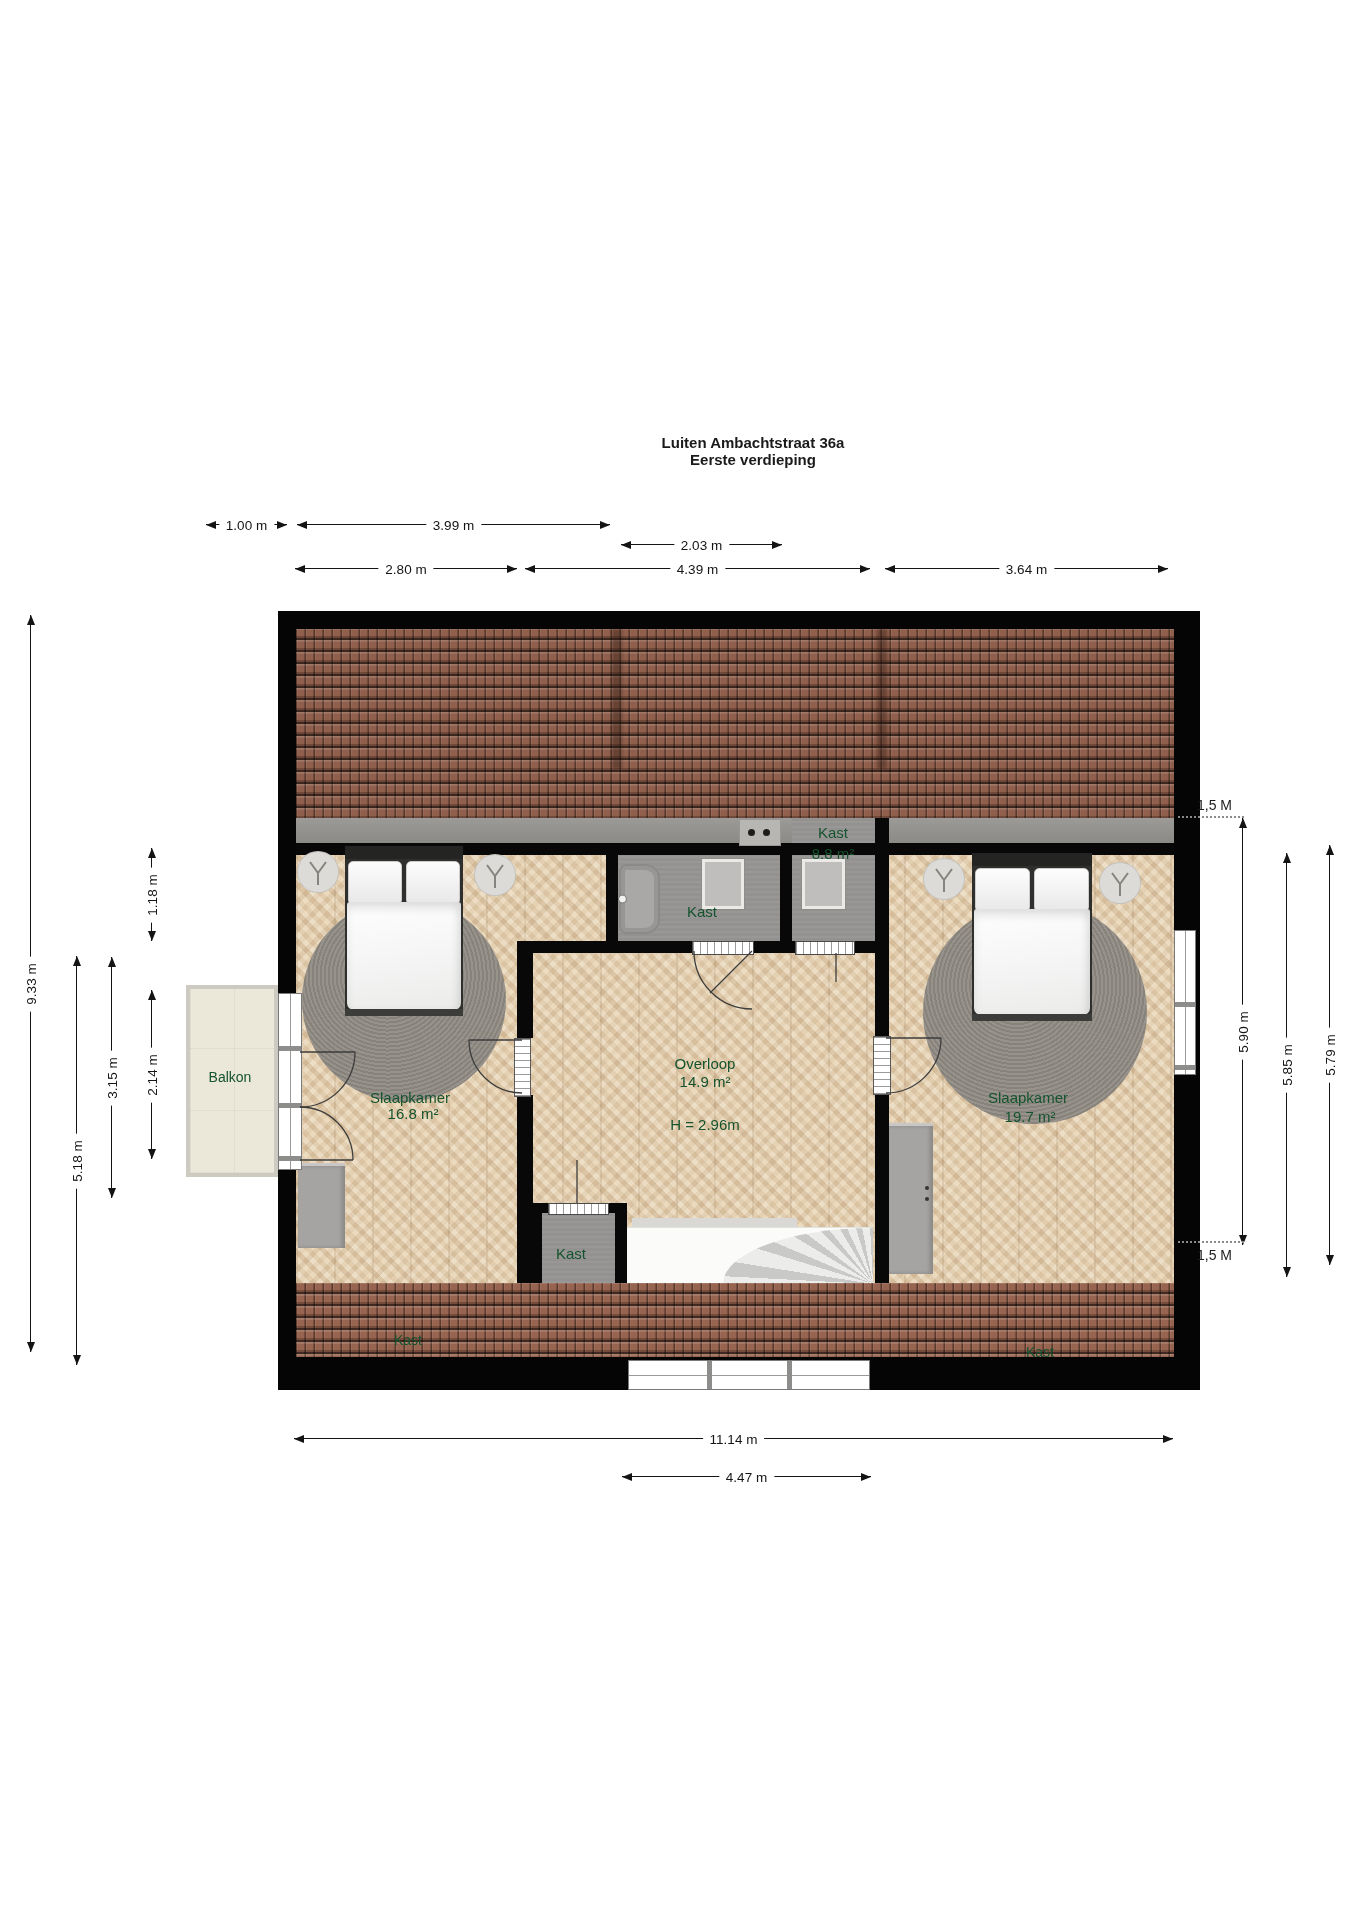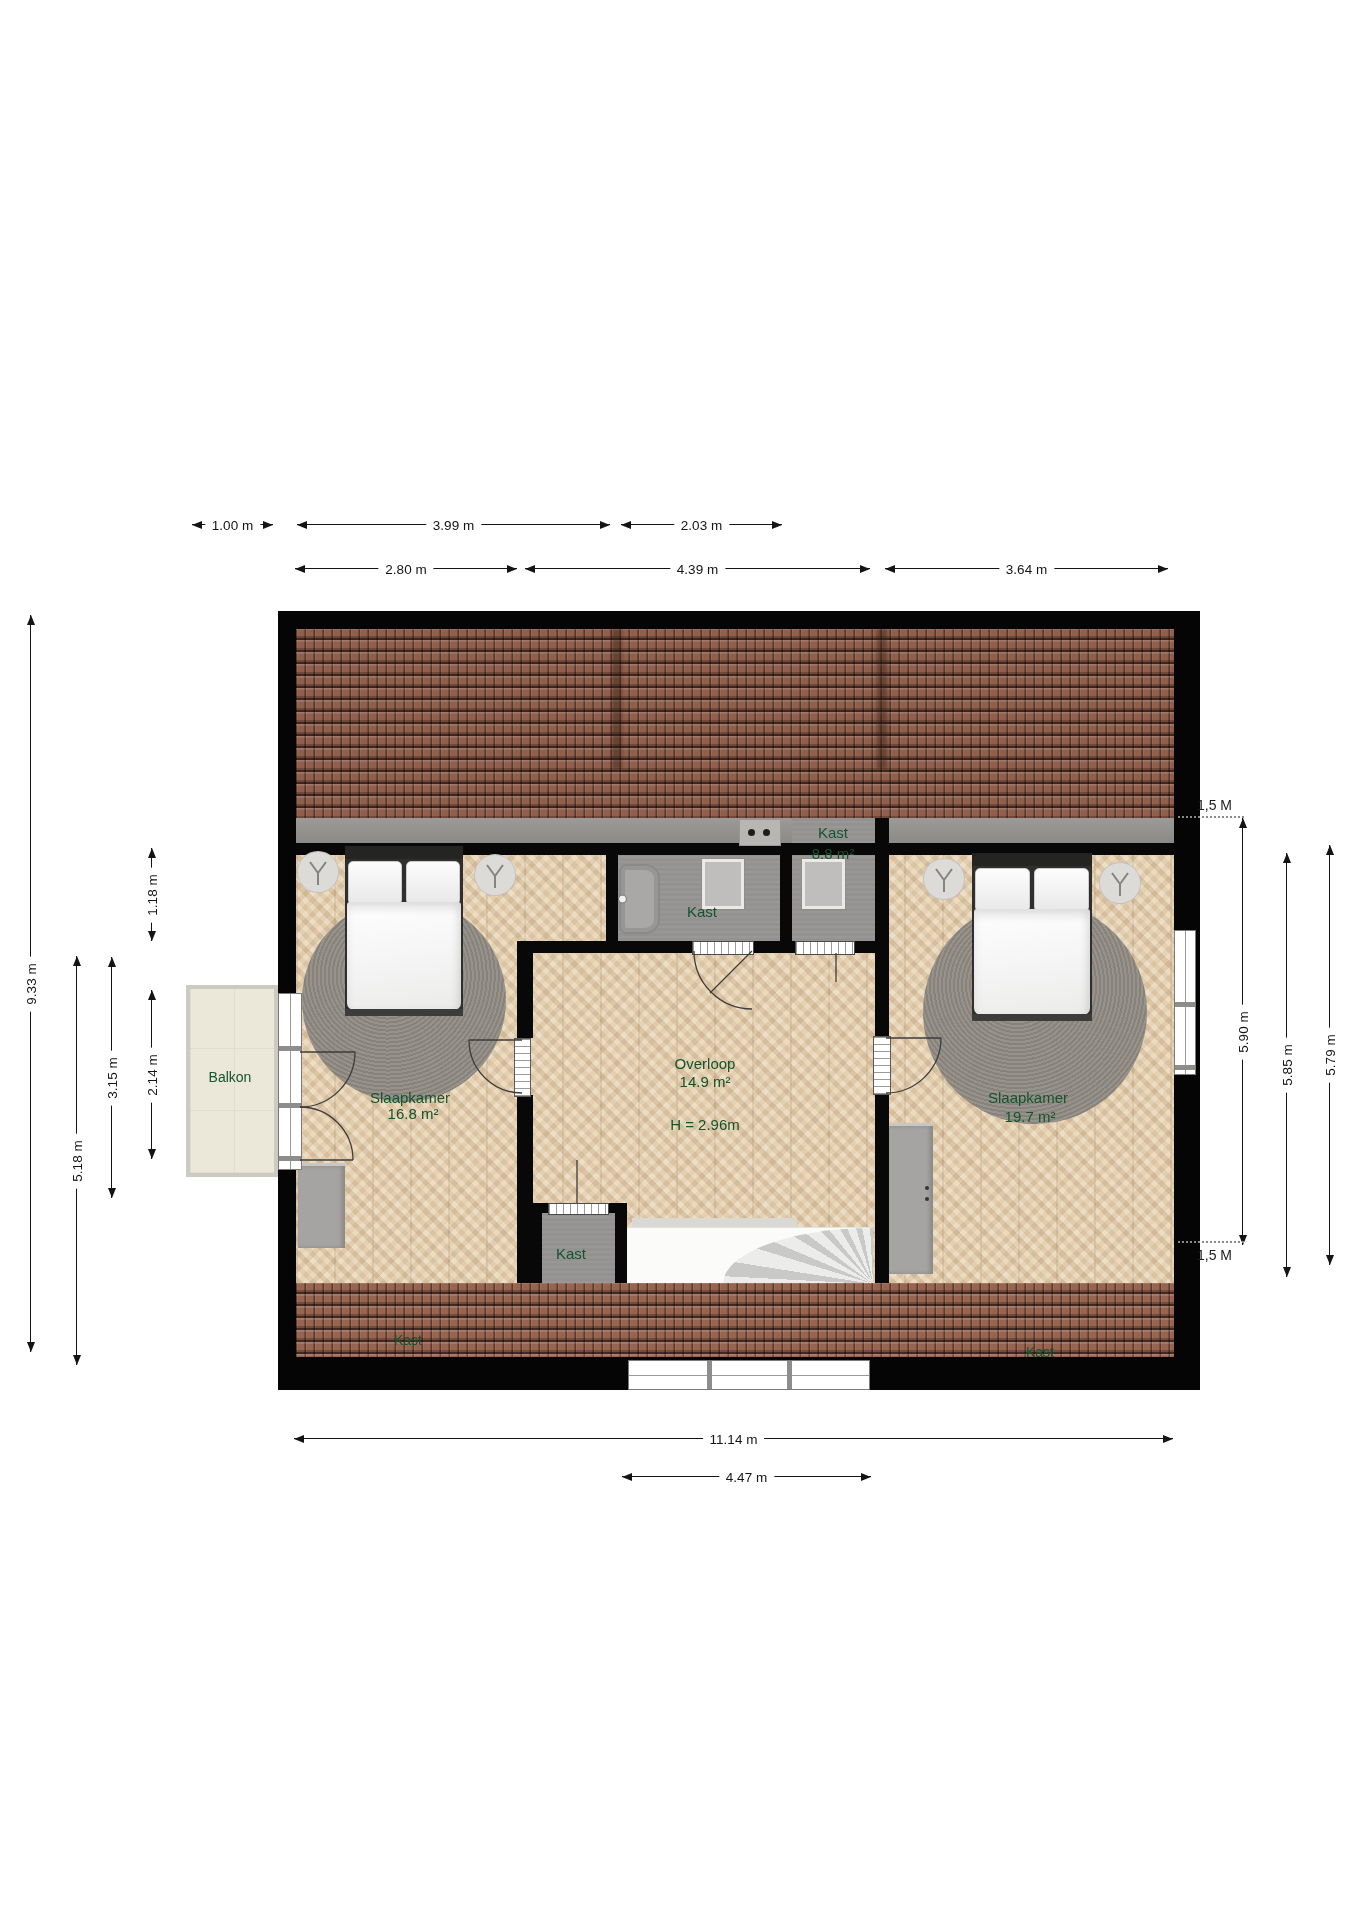--- a/index.html
+++ b/index.html
@@ -103,20 +103,24 @@
   .dim-v .lbl{position:absolute;top:50%;left:-0.5px;transform:translate(-50%,-50%) rotate(-90deg);
     background:#fff;padding:0 7px;font-size:13.5px;color:#141414;white-space:nowrap;}
   .dotline{position:absolute;height:0;border-top:2px dotted #8a8a8a;}
   .marker{position:absolute;font-size:14px;color:#1c1c1c;white-space:nowrap;}
 </style>
 </head>
 <body>
 
 <div class="canvas">
 
+  <div class="title">
+    <div>Luiten Ambachtstraat 36a</div>
+    <div>Eerste verdieping</div>
+  </div>
 
   <div class="abs shell" style="left:278px;top:611px;width:922px;height:779px;"></div>
 
   <div class="abs roof" style="left:296px;top:629px;width:878px;height:189px;"></div>
   <div class="abs roof-streak" style="left:612px;top:629px;width:10px;height:140px;"></div>
   <div class="abs roof-streak" style="left:877px;top:629px;width:10px;height:140px;"></div>
   <div class="abs grayband" style="left:296px;top:818px;width:878px;height:25px;"></div>
 
   <div class="abs wood" style="left:296px;top:843px;width:878px;height:440px;"></div>
   <div class="abs grayfloor" style="left:618px;top:853px;width:162px;height:90px;"></div>
@@ -247,27 +251,27 @@
   <div class="plabel" style="left:1030px;top:1116px;">19.7 m²</div>
 
   <div class="plabel" style="left:702px;top:911px;">Kast</div>
   <div class="plabel" style="left:833px;top:832px;">Kast</div>
   <div class="plabel" style="left:833px;top:853px;">8.8 m²</div>
   <div class="plabel" style="left:571px;top:1253px;">Kast</div>
   <div class="plabel sm" style="left:408px;top:1340px;">Kast</div>
   <div class="plabel sm" style="left:1040px;top:1352px;">Kast</div>
   <div class="plabel sm" style="left:230px;top:1077px;">Balkon</div>
 
-  <div class="dim-h" style="left:192px;top:524px;width:81px;">
+  <div class="dim-h" style="left:206px;top:524px;width:81px;">
     <span class="lbl">1.00 m</span>
     </div>
   <div class="dim-h" style="left:297px;top:524px;width:313px;">
     <span class="lbl">3.99 m</span>
     </div>
-  <div class="dim-h" style="left:621px;top:524px;width:161px;">
+  <div class="dim-h" style="left:621px;top:544px;width:161px;">
     <span class="lbl">2.03 m</span>
     </div>
 
   <div class="dim-h" style="left:295px;top:568px;width:222px;">
     <span class="lbl">2.80 m</span>
     </div>
   <div class="dim-h" style="left:525px;top:568px;width:345px;">
     <span class="lbl">4.39 m</span>
     </div>
   <div class="dim-h" style="left:885px;top:568px;width:283px;">

